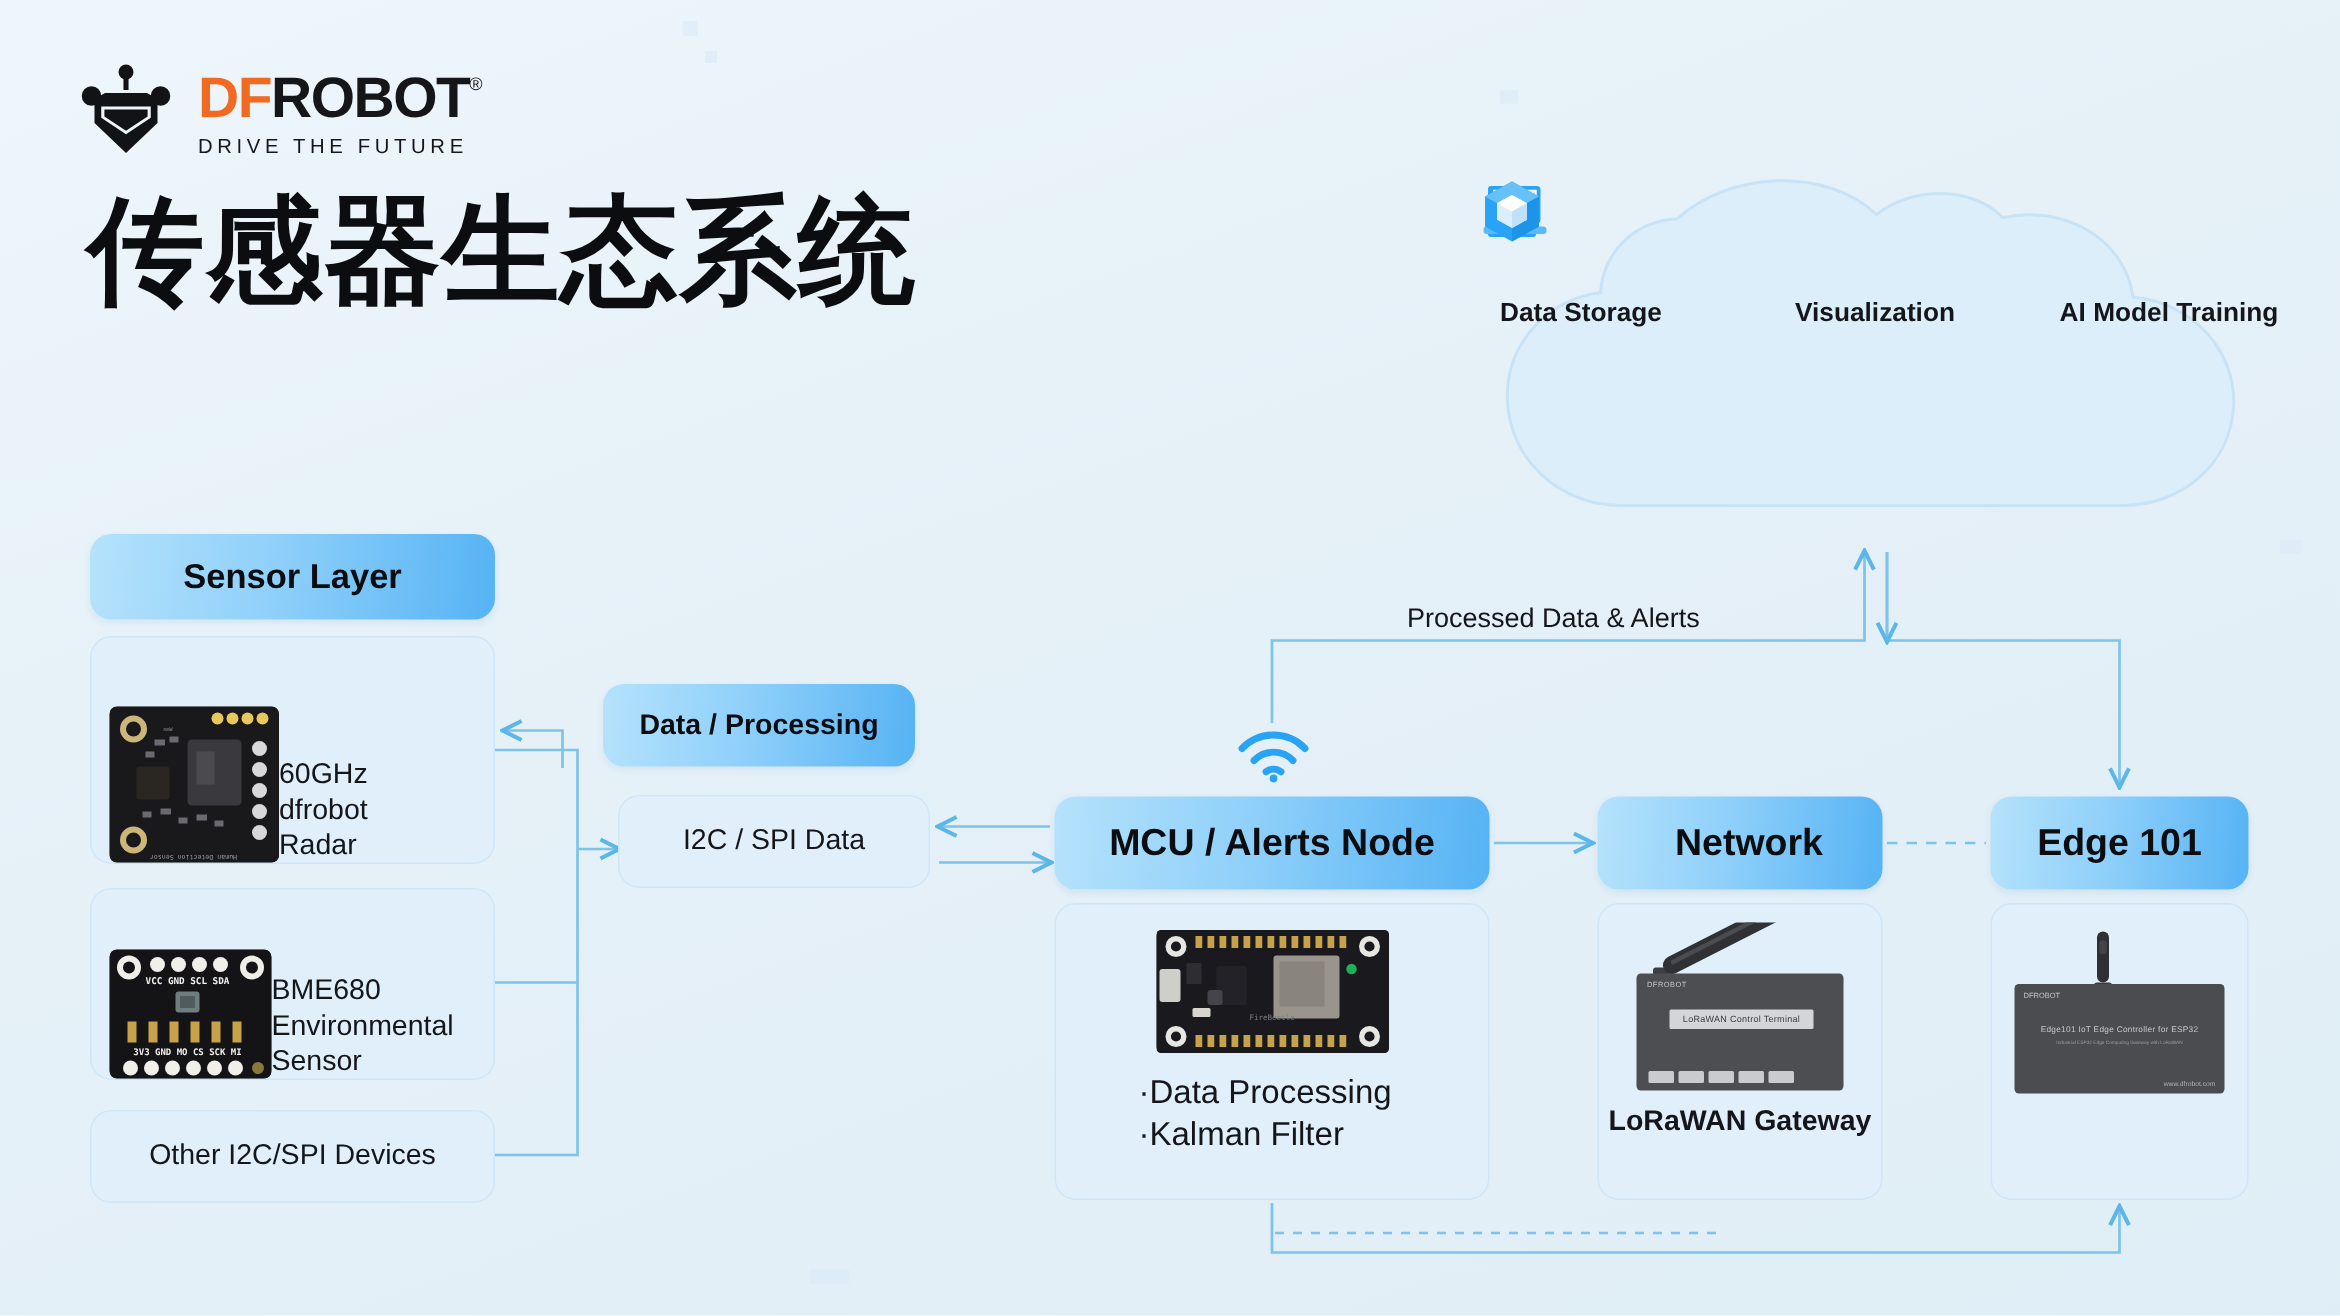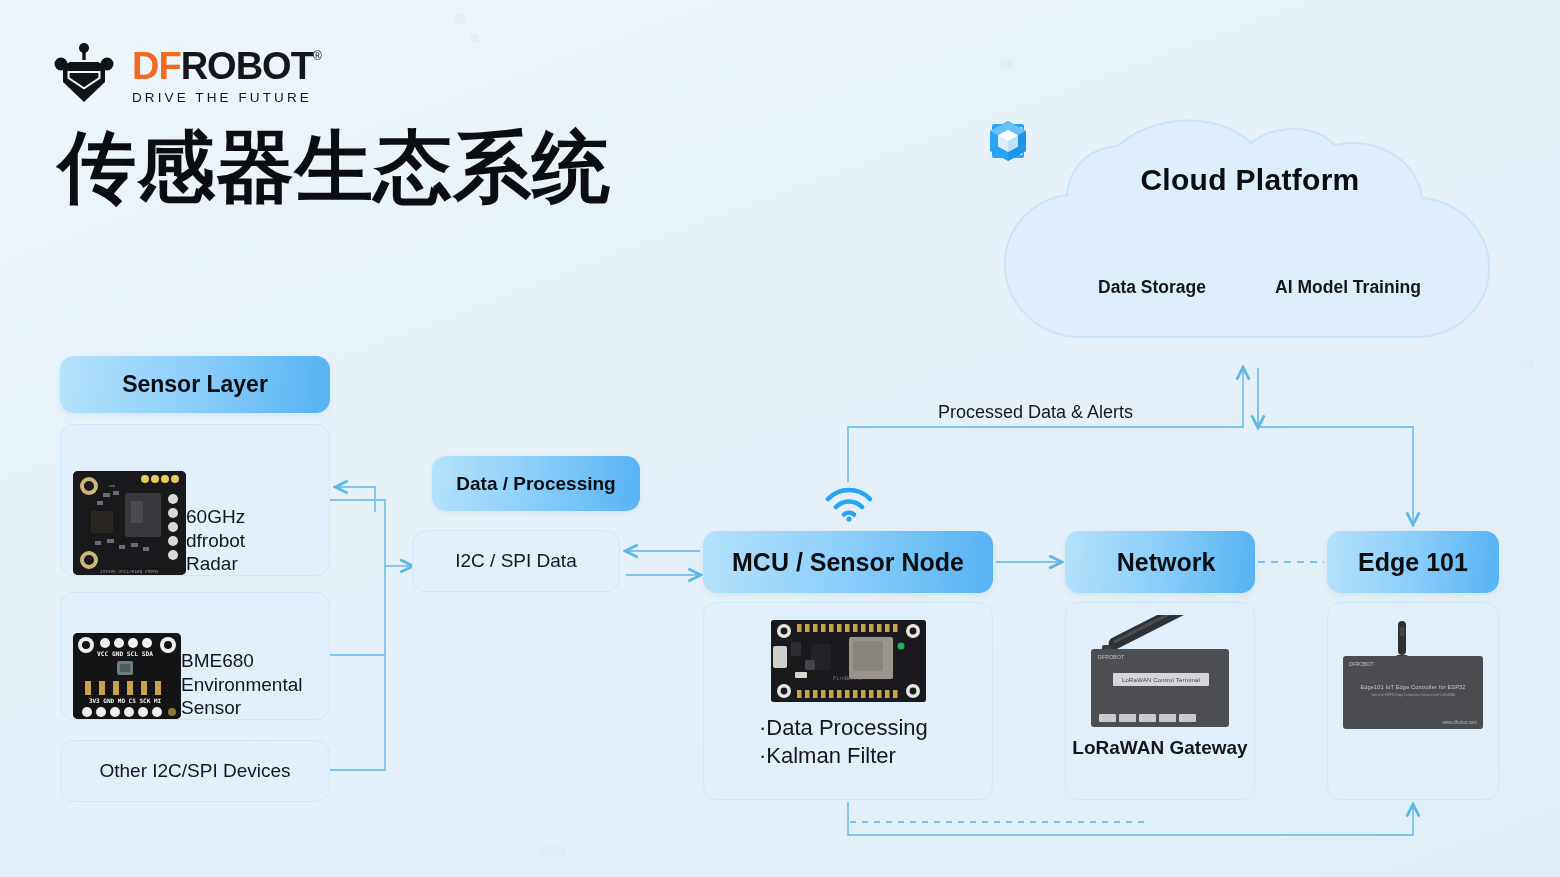--- a/index.html
+++ b/index.html
@@ -64,21 +64,21 @@
   .sensor-row { display: flex; align-items: flex-end; height: 100%; padding: 0 12px; }
   .sensor-text { font-size: 19px; line-height: 1.22; color: #15161a; }
   #sensor-card-3 .sensor-text { font-size: 19px; }
 
   
   .pcb { border-radius: 5px; position: relative; flex: none; overflow: hidden; }
   .pcb-radar { width: 113px; height: 104px; background: #17171a; }
   .pcb-bme { width: 108px; height: 86px; background: #141417; }
 
   
-  #dp-pill { left: 432px; top: 456px; width: 208px; height: 55px; font-size: 19px; text-align: center; }
+  #dp-pill { left: 402px; top: 456px; width: 208px; height: 55px; font-size: 19px; text-align: center; }
   #dp-card { left: 412px; top: 530px; width: 208px; height: 62px;
              display: flex; align-items: center; justify-content: center; }
   #dp-card .t { font-size: 19px; color: #15161a; }
 
   
   #mcu-pill { left: 703px; top: 531px; width: 290px; height: 62px; font-size: 25px; }
   #mcu-card { left: 703px; top: 602px; width: 290px; height: 198px; }
   #mcu-inner { width: 100%; height: 100%; display: flex; flex-direction: column;
                align-items: center; justify-content: flex-start; padding-top: 17px; }
   .mcu-board { width: 155px; height: 82px; background: #1a1a1e; border-radius: 4px; position: relative; }
@@ -154,21 +154,20 @@
   <div class="line">传感器生态系统</div>
 </div>
 
 <div id="cloud">
   <svg viewBox="0 0 530 252">
     <path d="M133 28 C168 -4 232 -7 266 25 C290 6 330 6 350 27 C392 18 432 42 437 80
              C477 84 506 116 504 153 C502 192 469 219 430 219 L96 219
              C55 219 22 189 20 150 C18 113 45 82 82 77 C84 49 106 29 133 28 Z" fill="#ddeefb" stroke="#c8e3f6" stroke-width="2"></path>
   </svg>
   <div id="cloud-inner">
-    <div id="cloud-title">Cloud Platform</div>
     <div id="cloud-items">
 
       <div class="cloud-item">
         <div class="ic">
           <svg width="46" height="46" viewBox="0 0 46 46">
             <g fill="#29a3f5">
               <rect x="7" y="6" width="32" height="9" rx="2"></rect>
               <rect x="7" y="18.5" width="32" height="9" rx="2"></rect>
               <rect x="7" y="31" width="32" height="9" rx="2"></rect>
             </g>
@@ -181,20 +180,33 @@
                 <circle cx="36" cy="23" r="1.5"></circle>
               <circle cx="26" cy="35.5" r="1.5"></circle>
                 <circle cx="31" cy="35.5" r="1.5"></circle>
                 <circle cx="36" cy="35.5" r="1.5"></circle>
             </g>
           </svg>
         </div>
         <div class="lb">Data Storage</div>
       </div>
 
+      <div class="cloud-item">
+        <div class="ic">
+          <svg width="50" height="46" viewBox="0 0 50 46">
+            <rect x="8" y="6" width="34" height="25" rx="2.5" fill="#29a3f5"></rect>
+            <rect x="11" y="9" width="28" height="19" fill="#cfe9fb"></rect>
+            <rect x="11" y="9" width="28" height="19" fill="none" stroke="#ffffff" stroke-width="1"></rect>
+            <polyline points="14,24 19,19 23,22 30,13 36,11" fill="none" stroke="#ffffff" stroke-width="2.2" stroke-linecap="round" stroke-linejoin="round"></polyline>
+            <polyline points="32,11 36,11 36,15" fill="none" stroke="#ffffff" stroke-width="2.2" stroke-linecap="round" stroke-linejoin="round"></polyline>
+            <rect x="4" y="33" width="42" height="5" rx="2.2" fill="#5bb9f7"></rect>
+          </svg>
+        </div>
+        <div class="lb">Visualization</div>
+      </div>
 
       <div class="cloud-item">
         <div class="ic">
           <svg width="46" height="46" viewBox="0 0 46 46">
             <path d="M23 3 L41 13 L41 33 L23 43 L5 33 L5 13 Z" fill="#29a3f5"></path>
             <path d="M23 3 L41 13 L23 23 L5 13 Z" fill="#66c1f9"></path>
             <path d="M23 23 L41 13 L41 33 L23 43 Z" fill="#1d94e8"></path>
             <path d="M23 12 L33 17.5 L33 28.5 L23 34 L13 28.5 L13 17.5 Z" fill="#ddeefb"></path>
             <path d="M23 12 L33 17.5 L23 23 L13 17.5 Z" fill="#ffffff"></path>
             <path d="M23 23 L33 17.5 L33 28.5 L23 34 Z" fill="#bfe2fa"></path>
@@ -356,21 +368,21 @@
 </div>
 
 <div class="pill" id="dp-pill">
   <span>Data / Processing</span>
 </div>
 <div class="panel" id="dp-card">
   <span class="t">I2C / SPI Data</span>
 </div>
 
 <div class="pill" id="mcu-pill">
-  <span>MCU / Sensor Node</span>
+  <span>MCU / Alerts Node</span>
 </div>
 <div class="panel" id="mcu-card">
   <div id="mcu-inner">
     <div class="mcu-board">
       <svg viewBox="0 0 155 82" width="155" height="82">
         <rect width="155" height="82" fill="#1a1a1e" rx="3"></rect>
         <circle cx="13" cy="11" r="7" fill="#e6e6e2"></circle>
           <circle cx="13" cy="11" r="3.4" fill="#1a1a1e"></circle>
         <circle cx="142" cy="11" r="7" fill="#e6e6e2"></circle>
           <circle cx="142" cy="11" r="3.4" fill="#1a1a1e"></circle>

